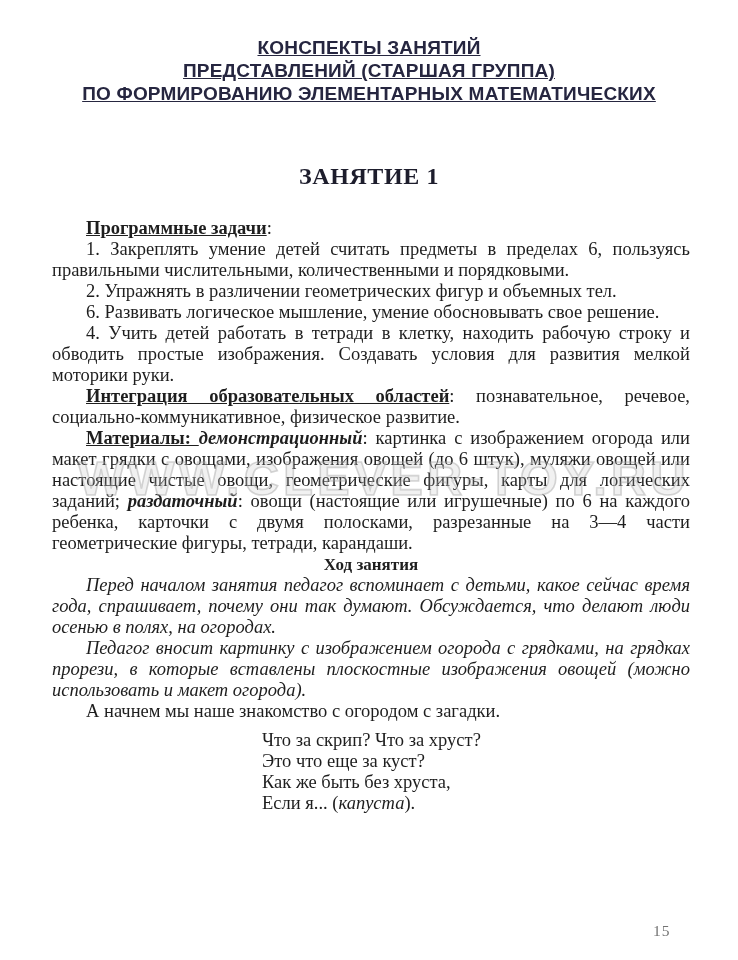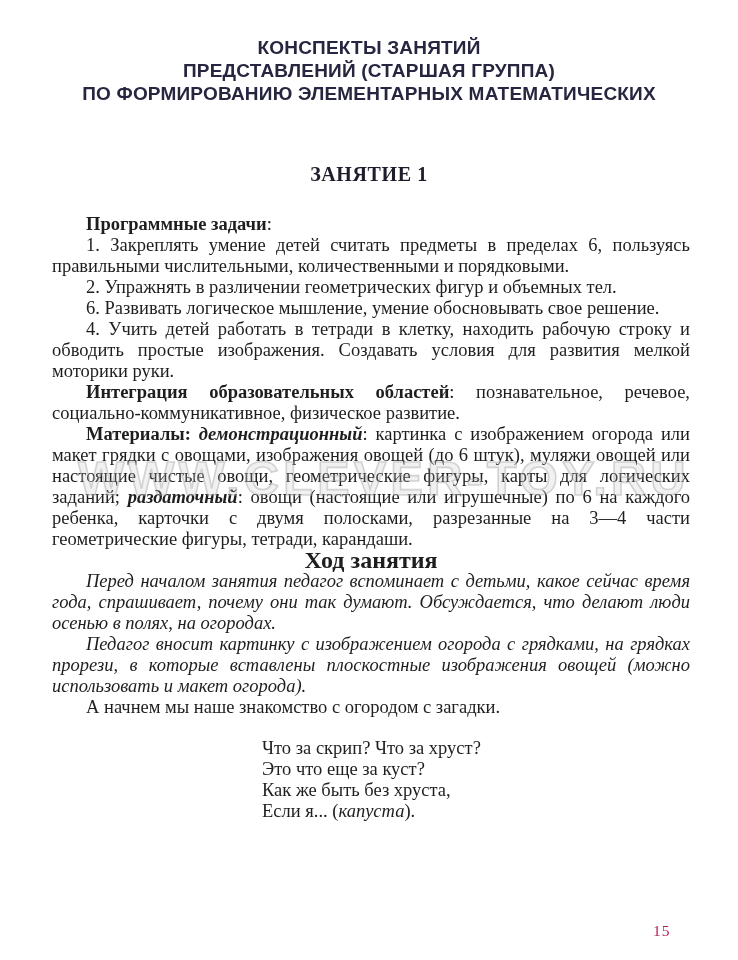--- a/index.html
+++ b/index.html
@@ -15,49 +15,50 @@
   }
   .doc-title {
     padding-top: 36px;
     text-align: center;
     font-family: "Liberation Sans", sans-serif;
     font-weight: bold;
     font-size: 19px;
     line-height: 23px;
     color: #262640;
     letter-spacing: 0.2px;
+    text-decoration: underline;
   }
   .lesson-heading {
     margin-top: 58px;
     text-align: center;
     font-weight: bold;
-    font-size: 20px;
+    font-size: 24px;
     letter-spacing: 0.6px;
     color: #1d1d2c;
   }
   .body-text {
     margin: 28px 48px 0 52px;
     font-size: 18.5px;
     line-height: 21px;
     text-align: justify;
   }
   .body-text p { margin: 0; text-indent: 34px; }
   .italic { font-style: italic; }
-  .bold { font-weight: bold; }
+  .bold { font-weight: bold; text-decoration: underline; }
   .bold-italic { font-weight: bold; font-style: italic; }
   .course-heading {
     margin-top: 39px;
     margin-bottom: 9px;
     text-align: center;
     text-indent: 0 !important;
     font-weight: bold;
-    font-size: 24px;
+    font-size: 17px;
   }
   .riddle {
-    margin-top: 20px;
+    margin-top: 8px;
     margin-left: 210px;
     text-align: left;
     line-height: 21px;
   }
   .riddle div { text-indent: 0; }
   .watermark {
     position: absolute;
     top: 450px;
     left: 78px;
     width: 660px;
@@ -69,21 +70,21 @@
     color: rgba(190, 190, 190, 0.22);
     -webkit-text-stroke: 1.6px rgba(165, 165, 165, 0.45);
     pointer-events: none;
     user-select: none;
   }
   .page-number {
     position: absolute;
     left: 653px;
     top: 922px;
     font-size: 15.5px;
-    color: #be185d;
+    color: #737373;
     letter-spacing: 1px;
   }
 </style>
 </head>
 <body>
 
 <div class="page">
 
   <div class="watermark">WWW.CLEVER-TOY.RU</div>
 

